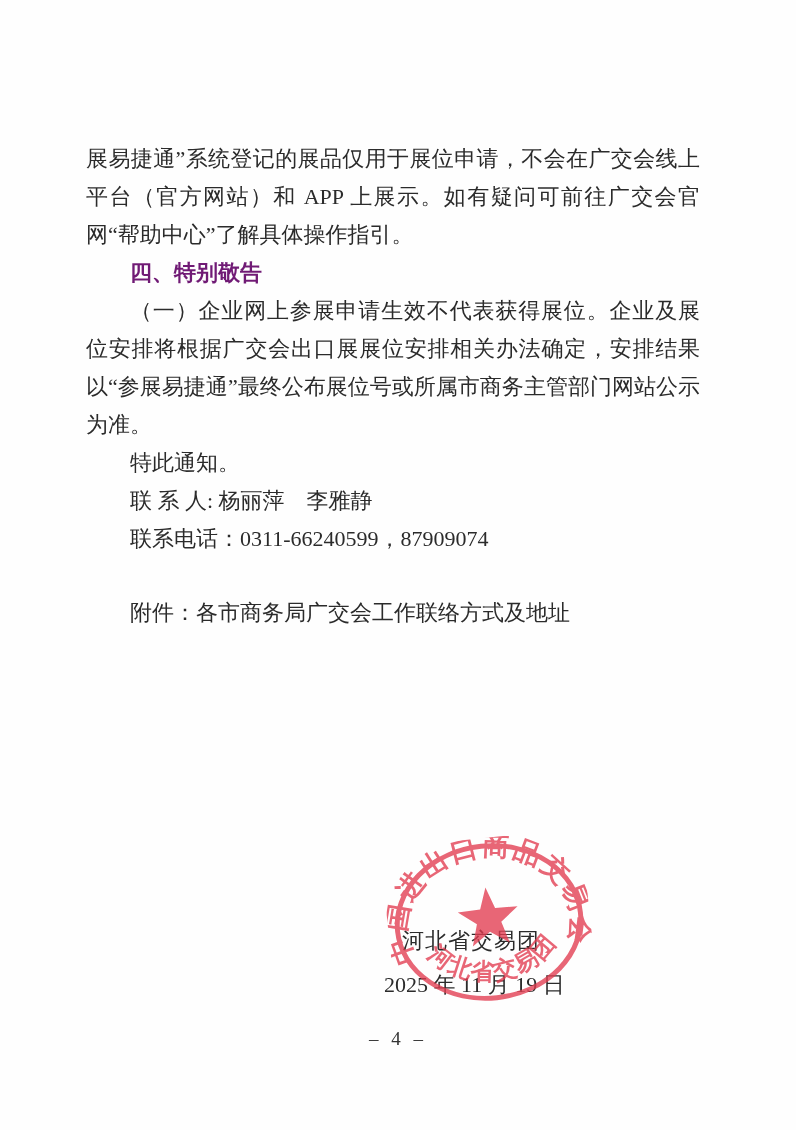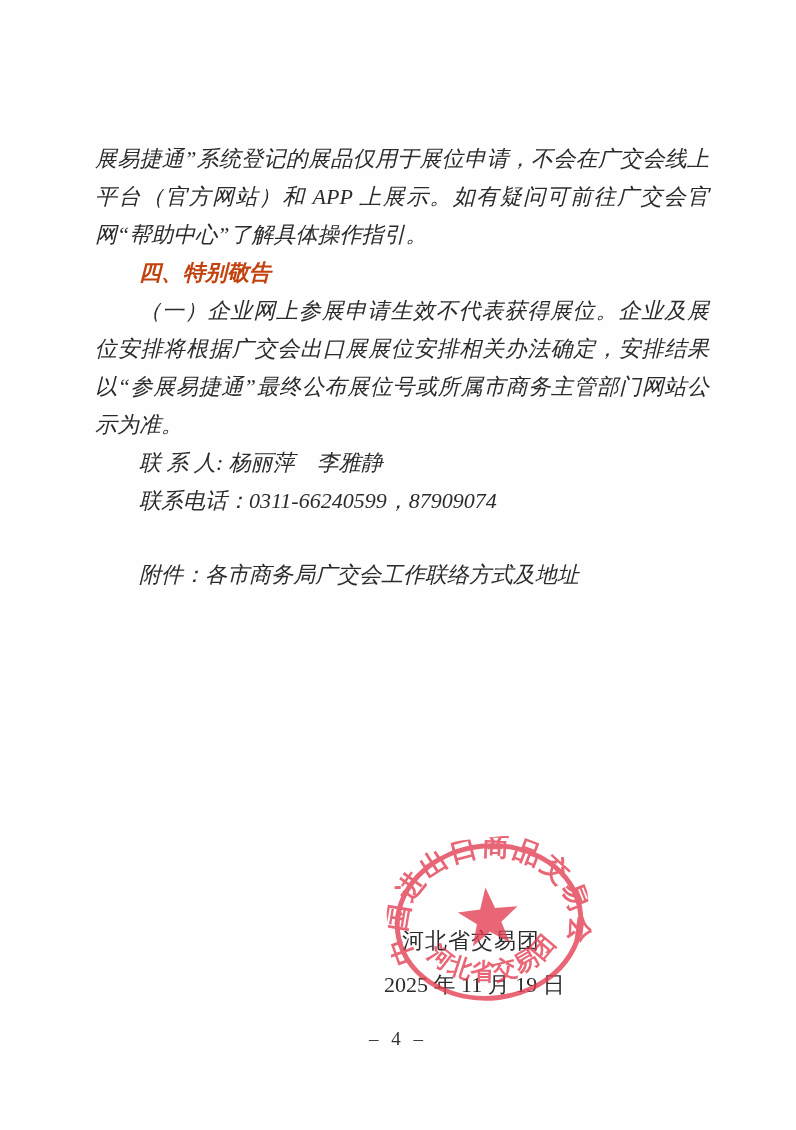--- a/index.html
+++ b/index.html
@@ -10,39 +10,38 @@
   .page {
     position: relative;
     width: 796px;
     height: 1130px;
     background: #fefefe;
     overflow: hidden;
     color: #2b2b2b;
   }
   .body-text {
     position: absolute;
-    left: 95px;
+    left: 86px;
     top: 140px;
     width: 614px;
     font-size: 22px;
     line-height: 38px;
     text-align: justify;
     text-justify: inter-ideograph;
-    font-style: italic;
   }
   .body-text p { margin: 0; text-indent: 2em; }
   .body-text p.no-indent { text-indent: 0; }
   .heading {
     margin: 0;
     text-indent: 2em;
     font-size: 22px;
     line-height: 38px;
     font-weight: bold;
     font-family: "DejaVu Sans", "Liberation Sans", sans-serif;
-    color: #c2410c;
+    color: #701a75;
   }
   .attachment-line { margin-top: 36px !important; }
   .signature-org {
     position: absolute;
     left: 402px;
     top: 926px;
     font-size: 22px;
     letter-spacing: 1px;
     z-index: 1;
   }
@@ -82,20 +81,21 @@
 </style>
 </head>
 <body>
 
 <div class="page">
 
   <div class="body-text">
     <p class="no-indent">展易捷通”系统登记的展品仅用于展位申请，不会在广交会线上平台（官方网站）和 APP 上展示。如有疑问可前往广交会官网“帮助中心”了解具体操作指引。</p>
     <p class="heading">四、特别敬告</p>
     <p>（一）企业网上参展申请生效不代表获得展位。企业及展位安排将根据广交会出口展展位安排相关办法确定，安排结果以“参展易捷通”最终公布展位号或所属市商务主管部门网站公示为准。</p>
+    <p>特此通知。</p>
     <p>联 系 人: 杨丽萍　李雅静</p>
     <p>联系电话：0311-66240599，87909074</p>
     <p class="attachment-line">附件：各市商务局广交会工作联络方式及地址</p>
   </div>
 
   <div class="signature-org">河北省交易团</div>
   <div class="signature-date">2025 年 11 月 19 日</div>
 
   <div class="seal">
     <svg viewBox="0 0 200 170" xmlns="http://www.w3.org/2000/svg">

